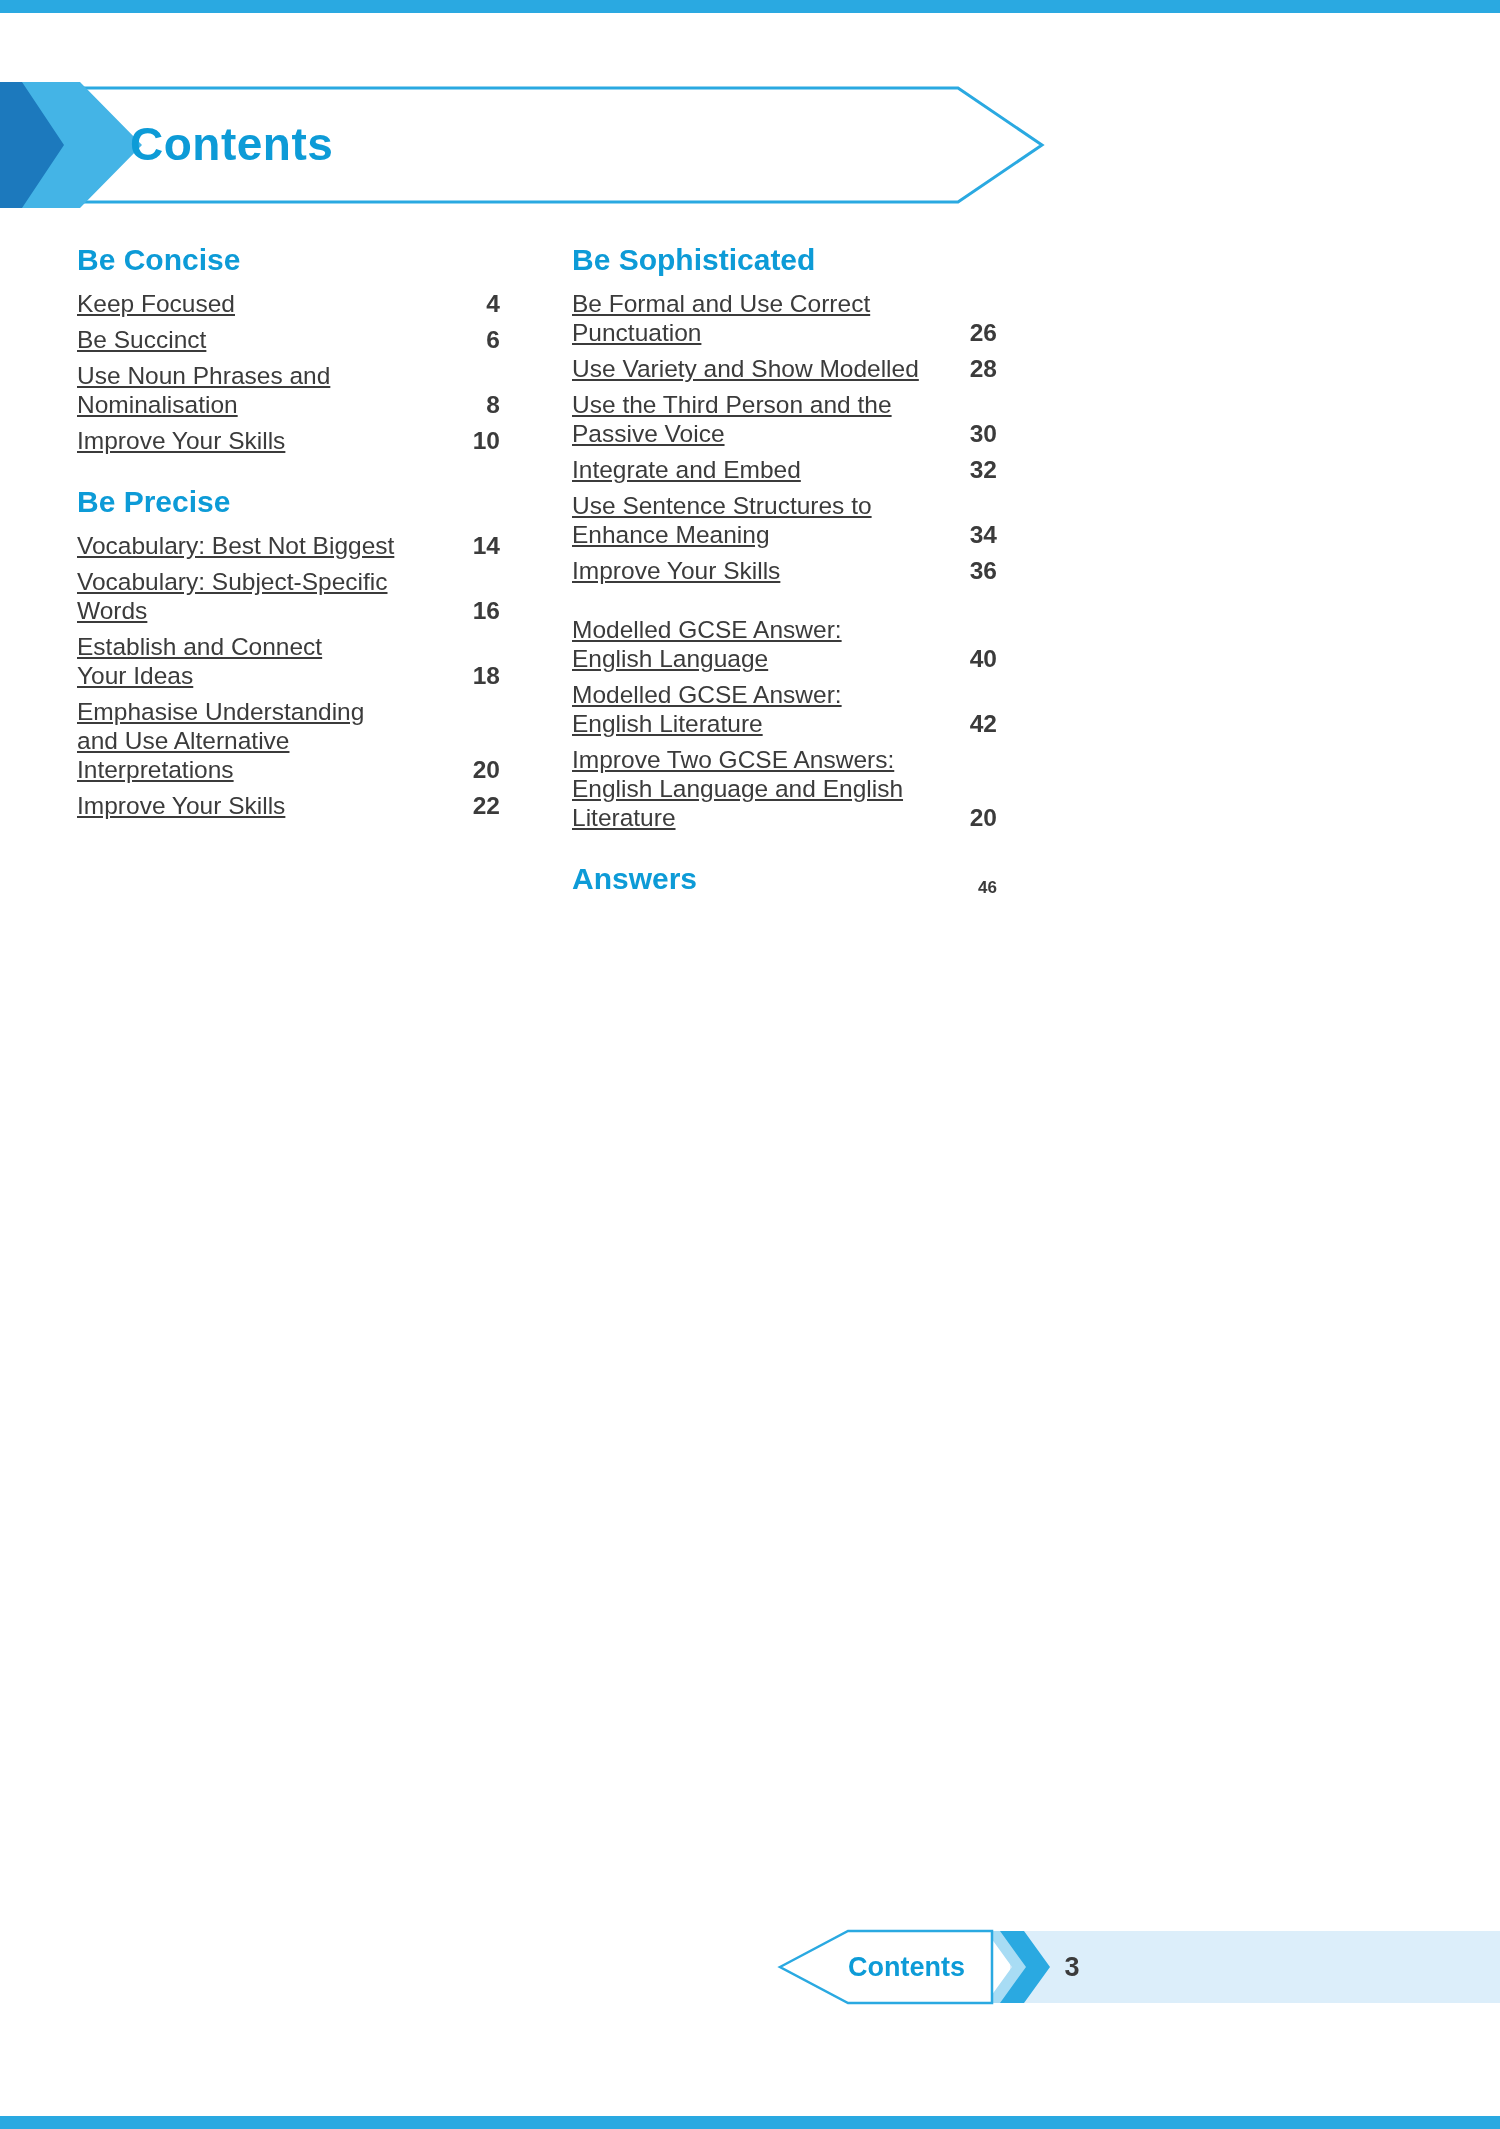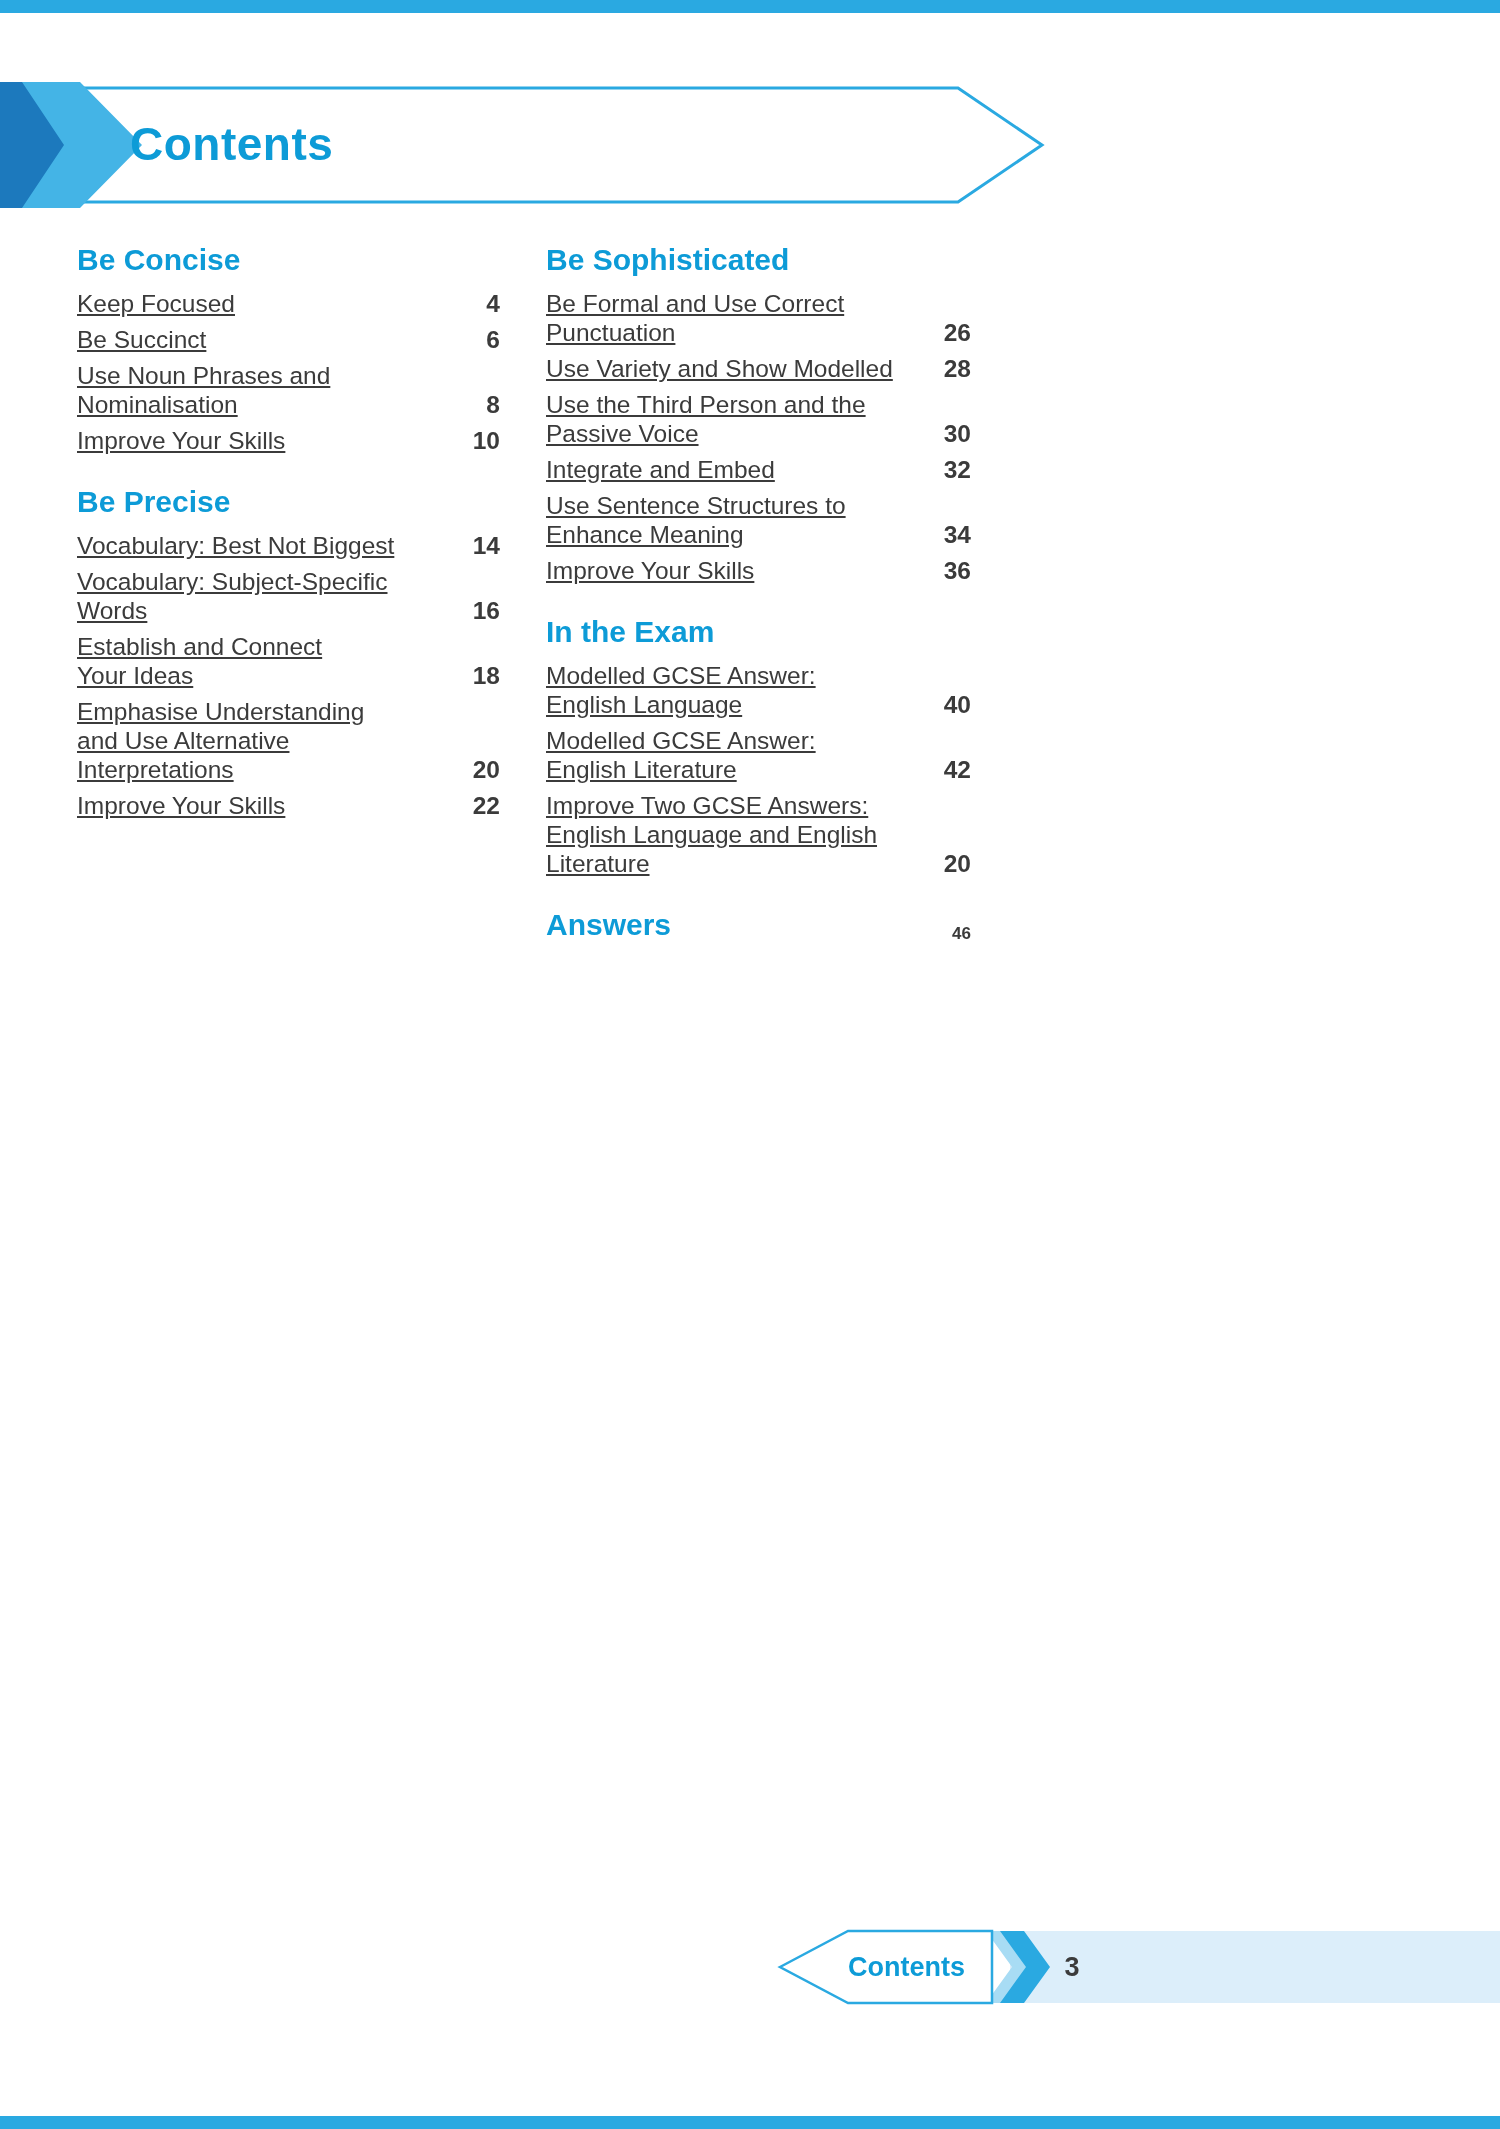--- a/index.html
+++ b/index.html
@@ -35,21 +35,21 @@
   .banner-chevron-light{fill:var(--accent_light);}
   .page-title{
     position:absolute;left:130px;top:50%;transform:translateY(-52%);
     margin:0;font-size:46px;font-weight:700;color:var(--accent);
     letter-spacing:0.5px;
   }
 
   
   .content{
     position:absolute;top:243px;left:77px;
-    display:flex;gap:46px;
+    display:flex;gap:72px;
   }
   .col{display:block;}
   .col.left{width:423px;}
   .col.right{width:425px;}
   .toc-section + .toc-section{margin-top:30px;}
   .section-heading{
     margin:0 0 12px 0;
     font-size:30px;line-height:34px;font-weight:700;
     color:var(--accent);
   }
@@ -178,21 +178,20 @@
 Enhance Meaning</span>
         <span class="toc-page">34</span>
       </div>
       <div class="toc-item">
         <span class="toc-label">Improve Your Skills</span>
         <span class="toc-page">36</span>
       </div>
     </section>
 
     <section class="toc-section">
-      <h2 class="section-heading">In the Exam</h2>
       <div class="toc-item">
         <span class="toc-label">Modelled GCSE Answer:
 English Language</span>
         <span class="toc-page">40</span>
       </div>
       <div class="toc-item">
         <span class="toc-label">Modelled GCSE Answer:
 English Literature</span>
         <span class="toc-page">42</span>
       </div>

